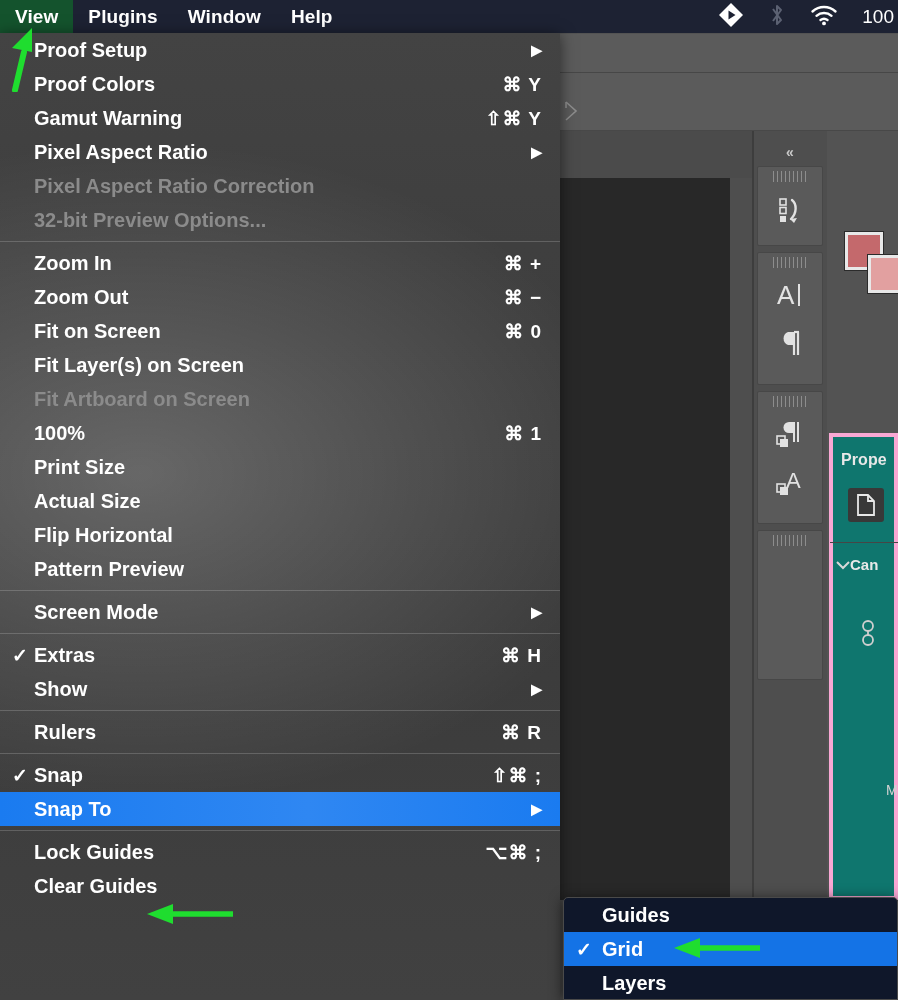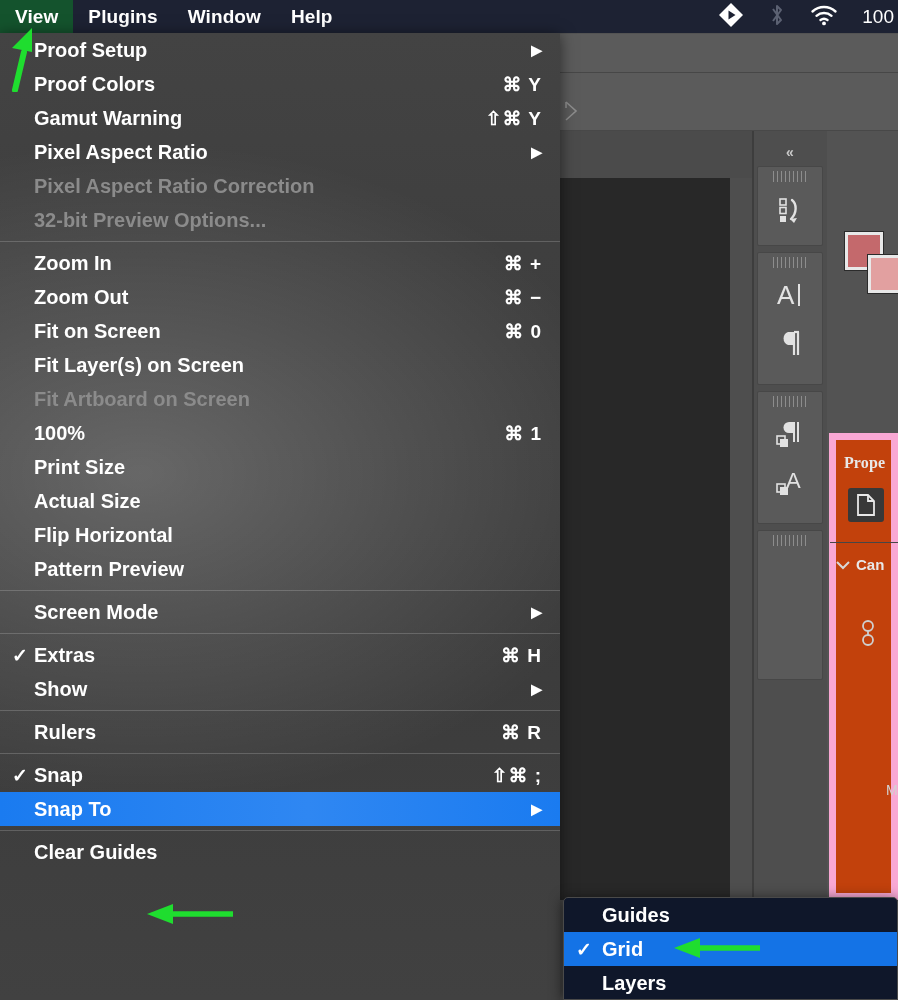--- a/index.html
+++ b/index.html
@@ -79,33 +79,33 @@
     background: #c4696c; border: 3px solid #e8e8e8; outline: 1px solid #2b2b2b;
   }
   .ps-swatch-bg {
     position: absolute; left: 868px; top: 255px; width: 38px; height: 38px;
     background: #e2a0a0; border: 3px solid #e8e8e8; outline: 1px solid #2b2b2b;
   }
 
   
   .ps-panel-props {
     position: absolute; left: 829px; top: 433px; width: 69px; height: 467px;
-    background: #c2410c; border: 7px solid #f9a8d4; font-family: Liberation Serif, serif;
+    background: #0f766e; border: 4px solid #f9a8d4;
   }
   .ps-props-docicon {
     position: absolute; left: 848px; top: 488px; width: 36px; height: 34px;
     background: #383838; border-radius: 3px; display: flex; align-items: center; justify-content: center;
     color: #e2e2e2;
   }
   .ps-props-sep {
     position: absolute; left: 830px; top: 542px; width: 68px; height: 1px; background: #464646;
   }
   .ps-props-section {
     position: absolute; left: 836px; top: 556px; color: #e8e8e8;
-    font-size: 15px; font-weight: bold; display: flex; align-items: center; gap: 6px;
+    font-size: 15px; font-weight: bold; display: flex; align-items: center; gap: 0;
   }
   .ps-props-link {
     position: absolute; left: 858px; top: 618px; color: #cfcfcf;
   }
   .ps-props-m {
     position: absolute; left: 886px; top: 782px; color: #d2d2d2; font-size: 14px;
   }
   .ps-bottom-strip {
     position: absolute; left: 826px; top: 900px; width: 72px; height: 100px;
     background: #4a4a4a; border-top: 1px solid #3b3b3b;
@@ -399,20 +399,24 @@
       <div class="mi">
         <span class="check">✓</span>
         <span class="label">Snap</span>
         <span class="short">⇧⌘ ;</span>
       </div>
       <div class="mi sel">
         <span class="label">Snap To</span>
         <span class="arrow">▶</span>
       </div>
       <div class="menu-sep"></div>
+      <div class="mi">
+        <span class="label">Lock Guides</span>
+        <span class="short">⌥⌘ ;</span>
+      </div>
       <div class="mi">
         <span class="label">Clear Guides</span>
       </div>
     </div>
 
   <div class="submenu" id="snapto-submenu">
       <div class="sub-mi">
         <span class="label">Guides</span>
       </div>
       <div class="sub-mi sel">

